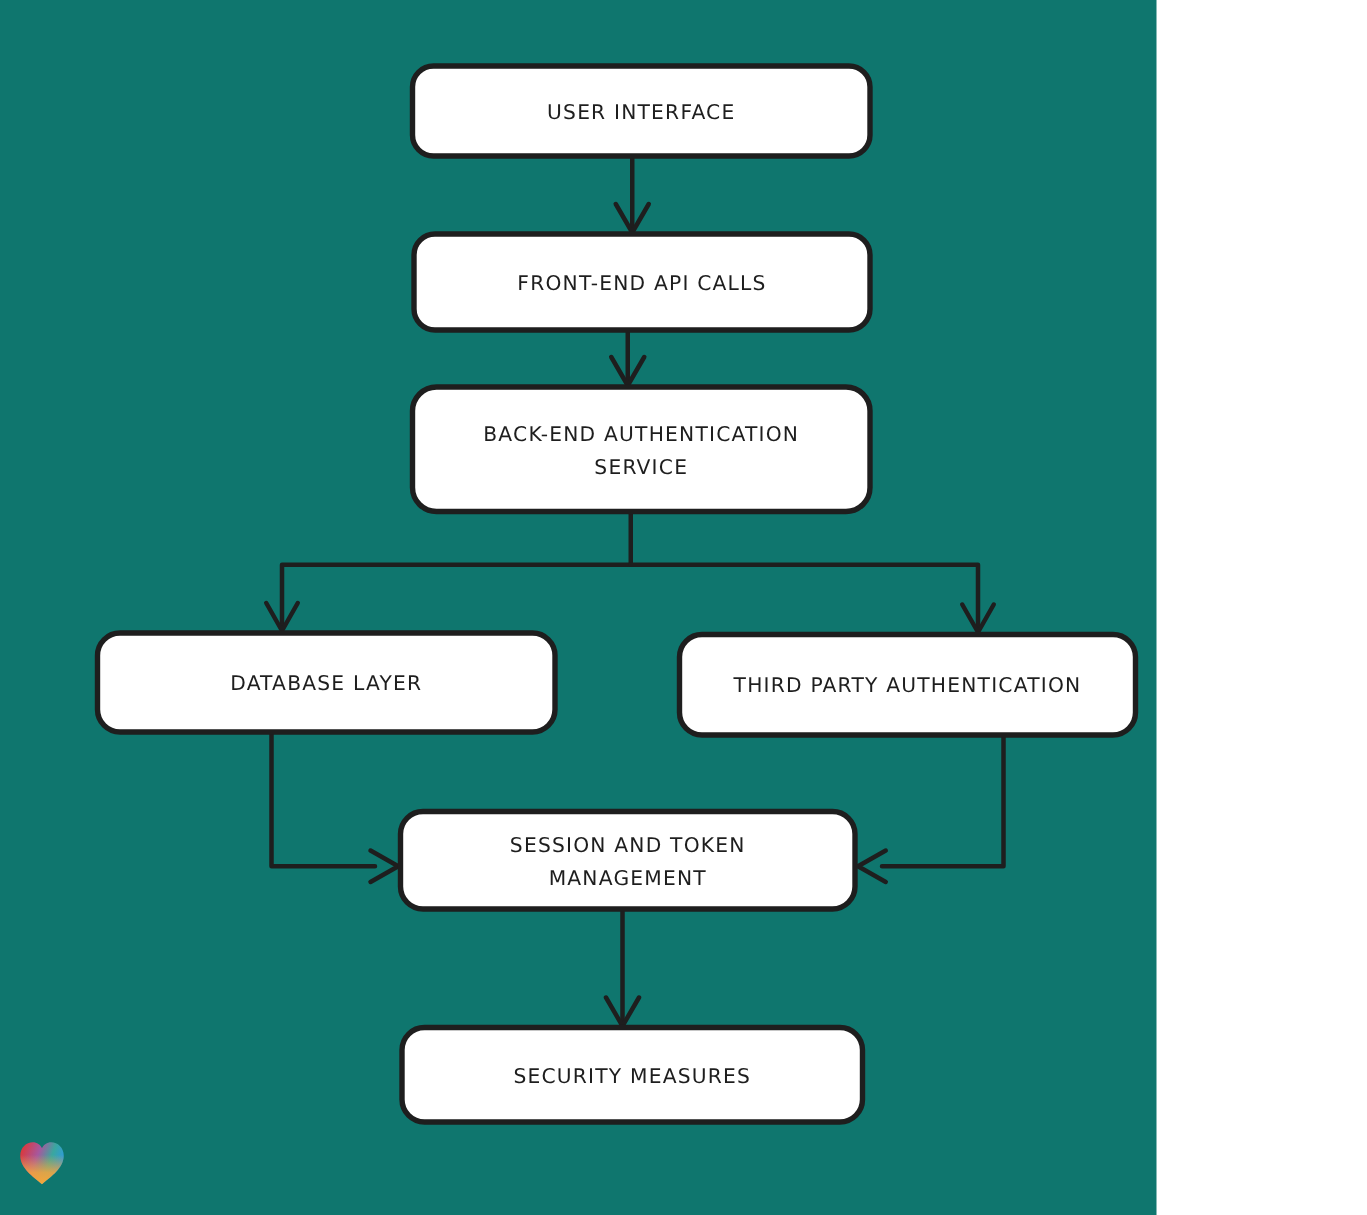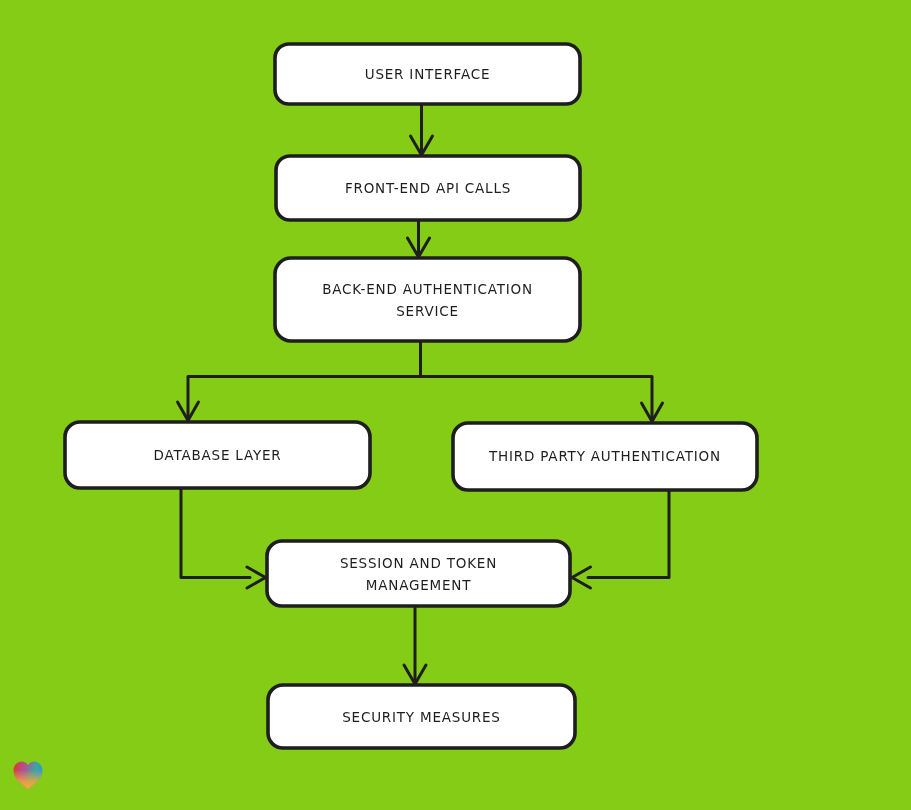--- a/index.html
+++ b/index.html
@@ -5,23 +5,23 @@
   html, body {
     margin: 0;
     padding: 0;
     background: #ffffff;
     width: 911px;
     height: 810px;
     overflow: hidden;
   }
   .stage {
     position: relative;
-    width: 911px;
+    width: 771px;
     height: 810px;
-    background: #84cc16;
+    background: #0f766e;
   }
   svg.canvas { display: block; }
   .node rect {
     fill: #ffffff;
     stroke: #1e1e1e;
     stroke-width: 3.6;
   }
   .node text {
     font-family: "DejaVu Sans", sans-serif;
     font-size: 13.5px;

